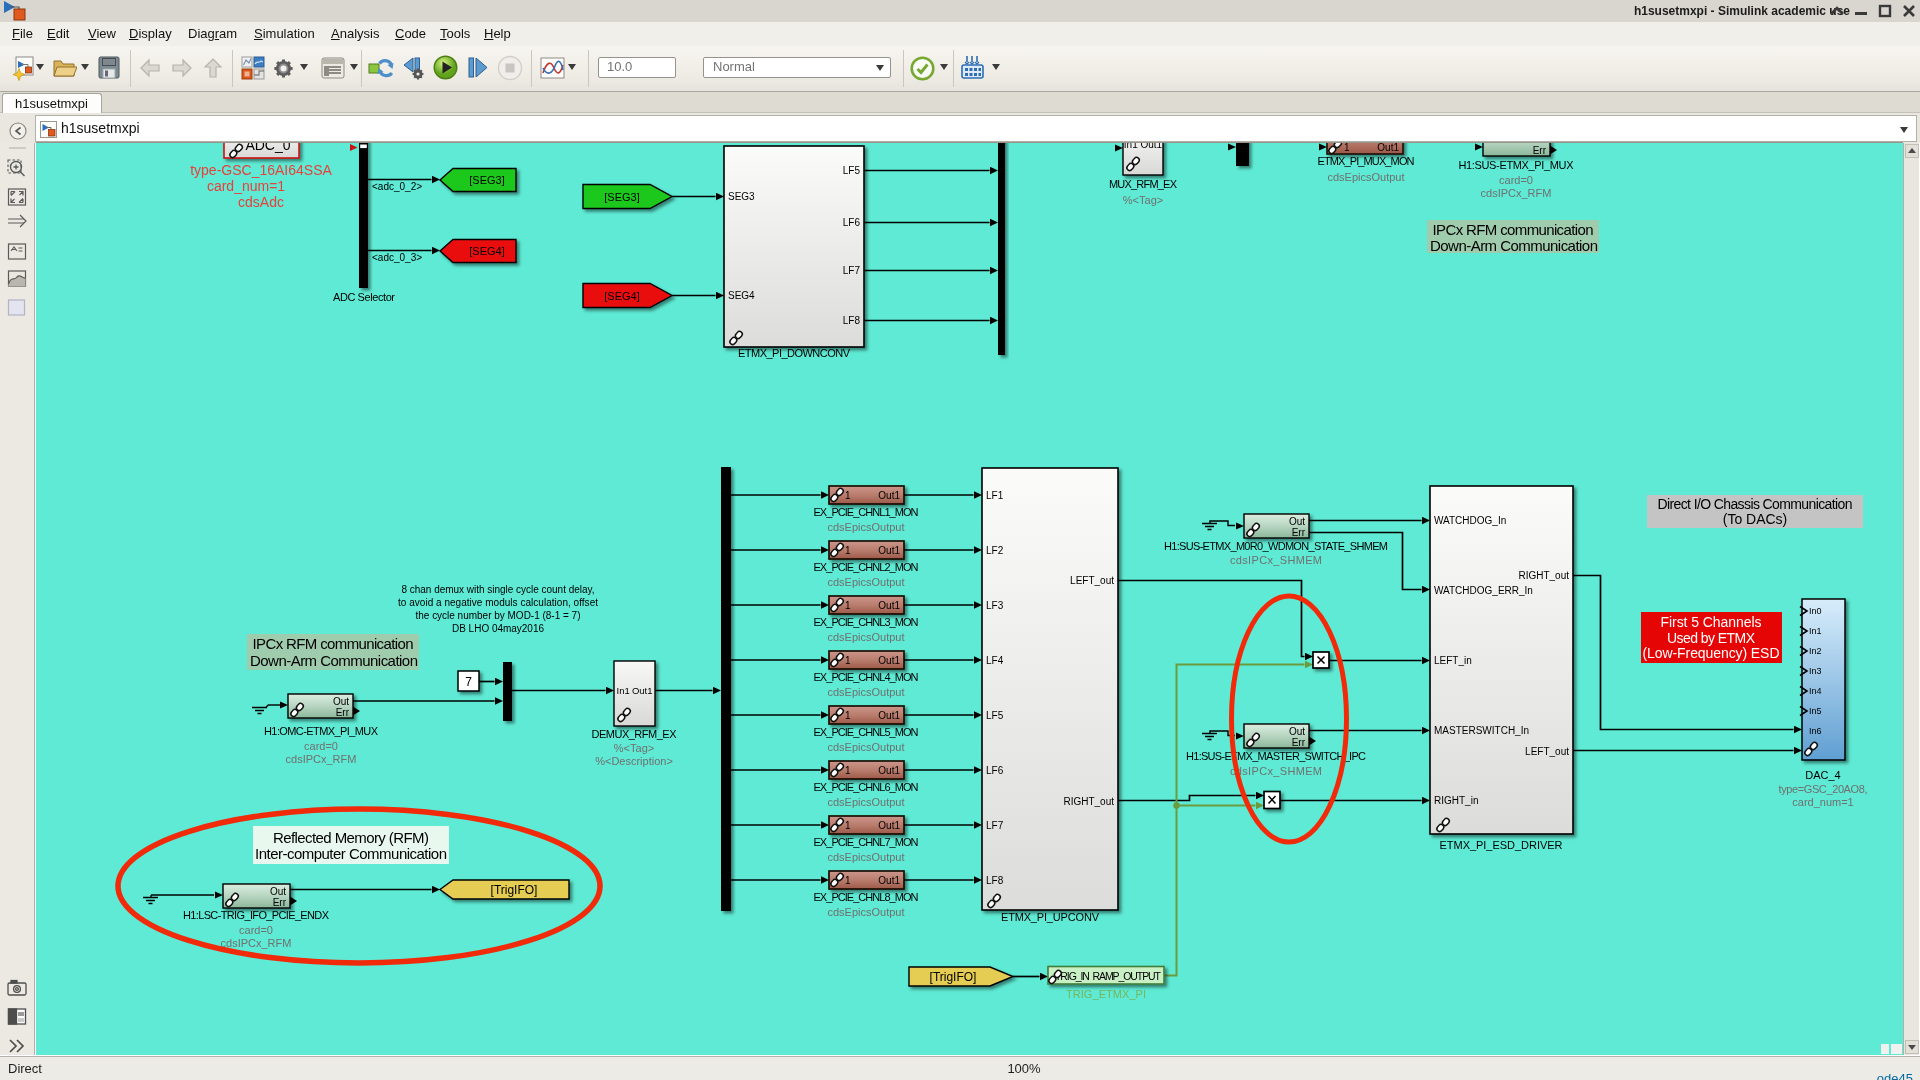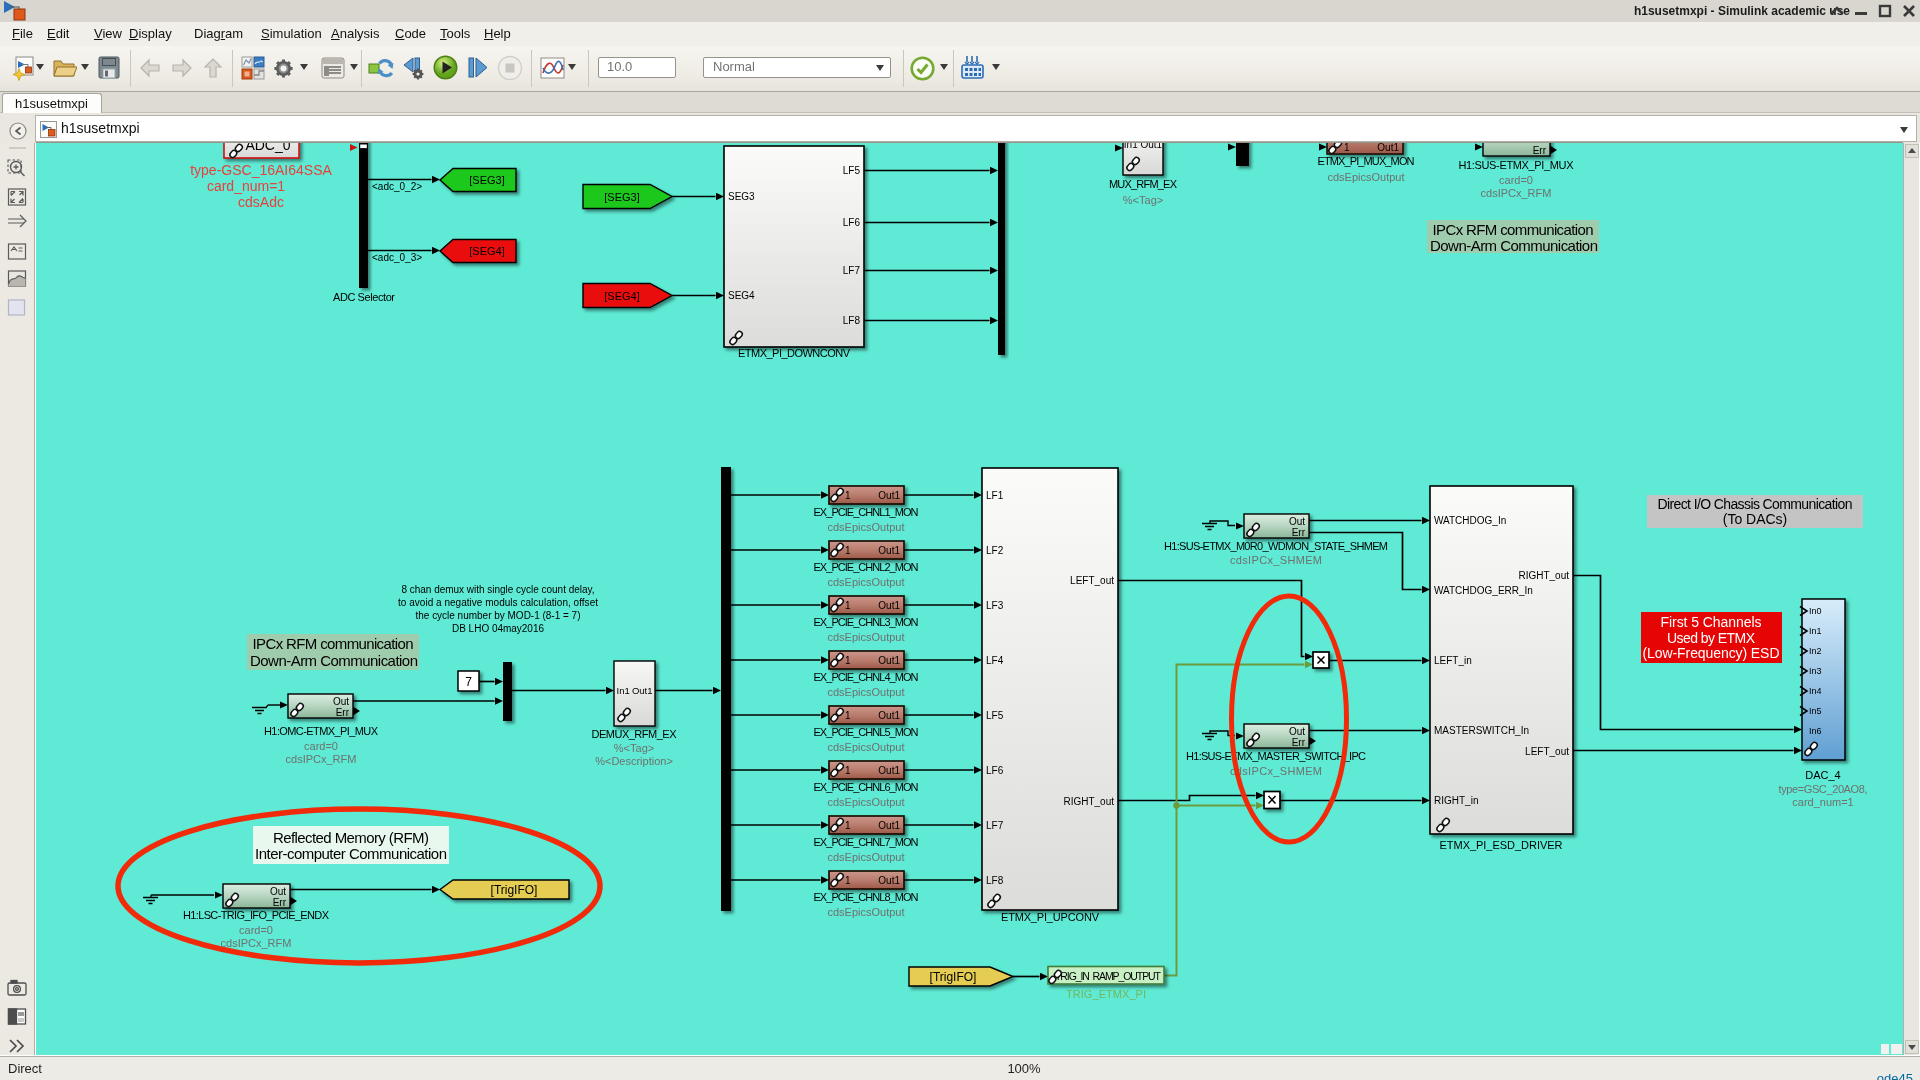--- a/index.html
+++ b/index.html
@@ -36,24 +36,24 @@
   <svg class="abs" style="left:1828px;top:4px" width="90" height="14" viewBox="0 0 90 14">
     <path d="M3,10 L9,4 L15,10" stroke="#3a3a3a" stroke-width="2.6" fill="none"></path>
     <rect x="27" y="8" width="12" height="3" fill="#3a3a3a"></rect>
     <rect x="52" y="2" width="10" height="10" fill="none" stroke="#3a3a3a" stroke-width="2.4"></rect>
     <path d="M76,2 L86,12 M86,2 L76,12" stroke="#3a3a3a" stroke-width="2.6"></path>
   </svg>
 </div>
 <div class="abs" id="menubar">
   <div class="menu" style="left:12px"><u>F</u>ile</div>
   <div class="menu" style="left:47px"><u>E</u>dit</div>
-  <div class="menu" style="left:94px"><u>V</u>iew</div>
+  <div class="menu" style="left:88px"><u>V</u>iew</div>
   <div class="menu" style="left:129px"><u>D</u>isplay</div>
-  <div class="menu" style="left:194px">Diag<u>r</u>am</div>
-  <div class="menu" style="left:261px"><u>S</u>imulation</div>
+  <div class="menu" style="left:188px">Diag<u>r</u>am</div>
+  <div class="menu" style="left:254px"><u>S</u>imulation</div>
   <div class="menu" style="left:331px"><u>A</u>nalysis</div>
   <div class="menu" style="left:395px"><u>C</u>ode</div>
   <div class="menu" style="left:440px"><u>T</u>ools</div>
   <div class="menu" style="left:484px"><u>H</u>elp</div>
 </div>
 <div class="abs" id="toolbar">
   <svg class="abs" style="left:12px;top:9px" width="26" height="26" viewBox="0 0 26 26">
     <rect x="4" y="2" width="17" height="18" fill="#fcfcfb" stroke="#8a8a8a"></rect>
     <path d="M6,6 L13,9.5 L6,13 Z" fill="#2a6fbb"></path>
     <path d="M10,9.5 L16,9.5 L16,13" stroke="#777" stroke-width="1" fill="none"></path>

